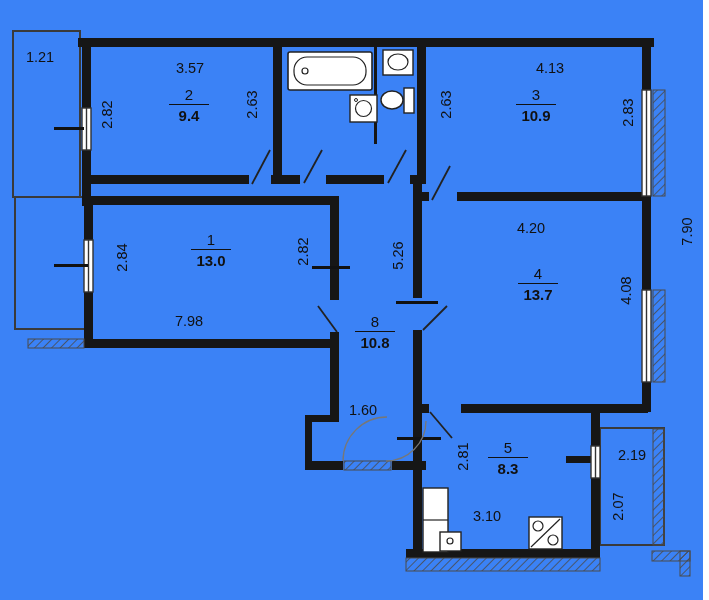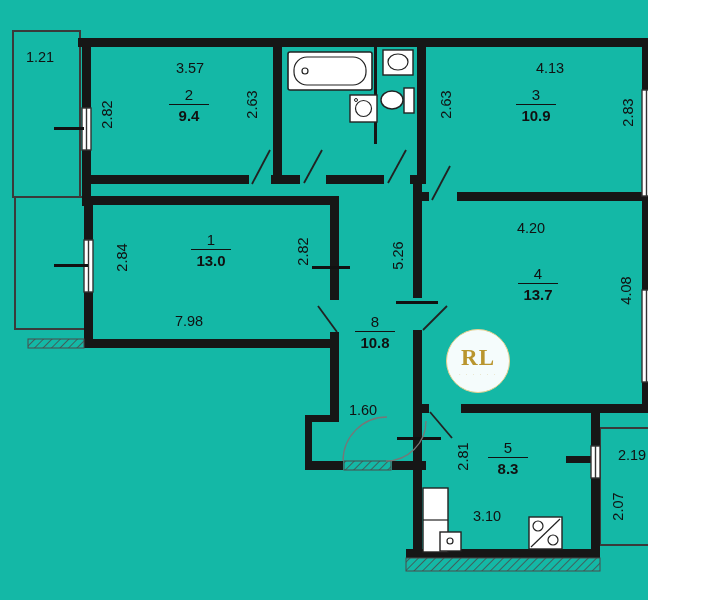--- a/index.html
+++ b/index.html
@@ -1,19 +1,19 @@
 <!DOCTYPE html>
 <html><head>
 <meta charset="utf-8">
 <style>
   html,body{margin:0;padding:0;background:#fff;}
   #plan{
     position:relative;
-    width:648px;height:600px;
-    background:#14b8a6;
+    width:703px;height:600px;
+    background:#3b82f6;
     font-family:"Liberation Sans", sans-serif;
     color:#161616;
     overflow:hidden;
   }
   #linework{position:absolute;left:0;top:0;}
   .dim{
     position:absolute;width:52px;text-align:center;
     font-size:14.5px;color:#111;white-space:nowrap;line-height:19px;
   }
   .vert{transform:rotate(-90deg);}
@@ -206,18 +206,14 @@
   </div>
   <div class="room-label" style="left:340px;top:313px">
     <div><span class="room-num">8</span></div>
     <div class="room-area">10.8</div>
   </div>
   <div class="room-label" style="left:473px;top:439px">
     <div><span class="room-num">5</span></div>
     <div class="room-area">8.3</div>
   </div>
 
-  <div class="watermark">
-    <div class="wm-text">RL</div>
-    <div class="wm-sub">· · · · · ·</div>
-  </div>
 
 </div>
 
 </body></html>

